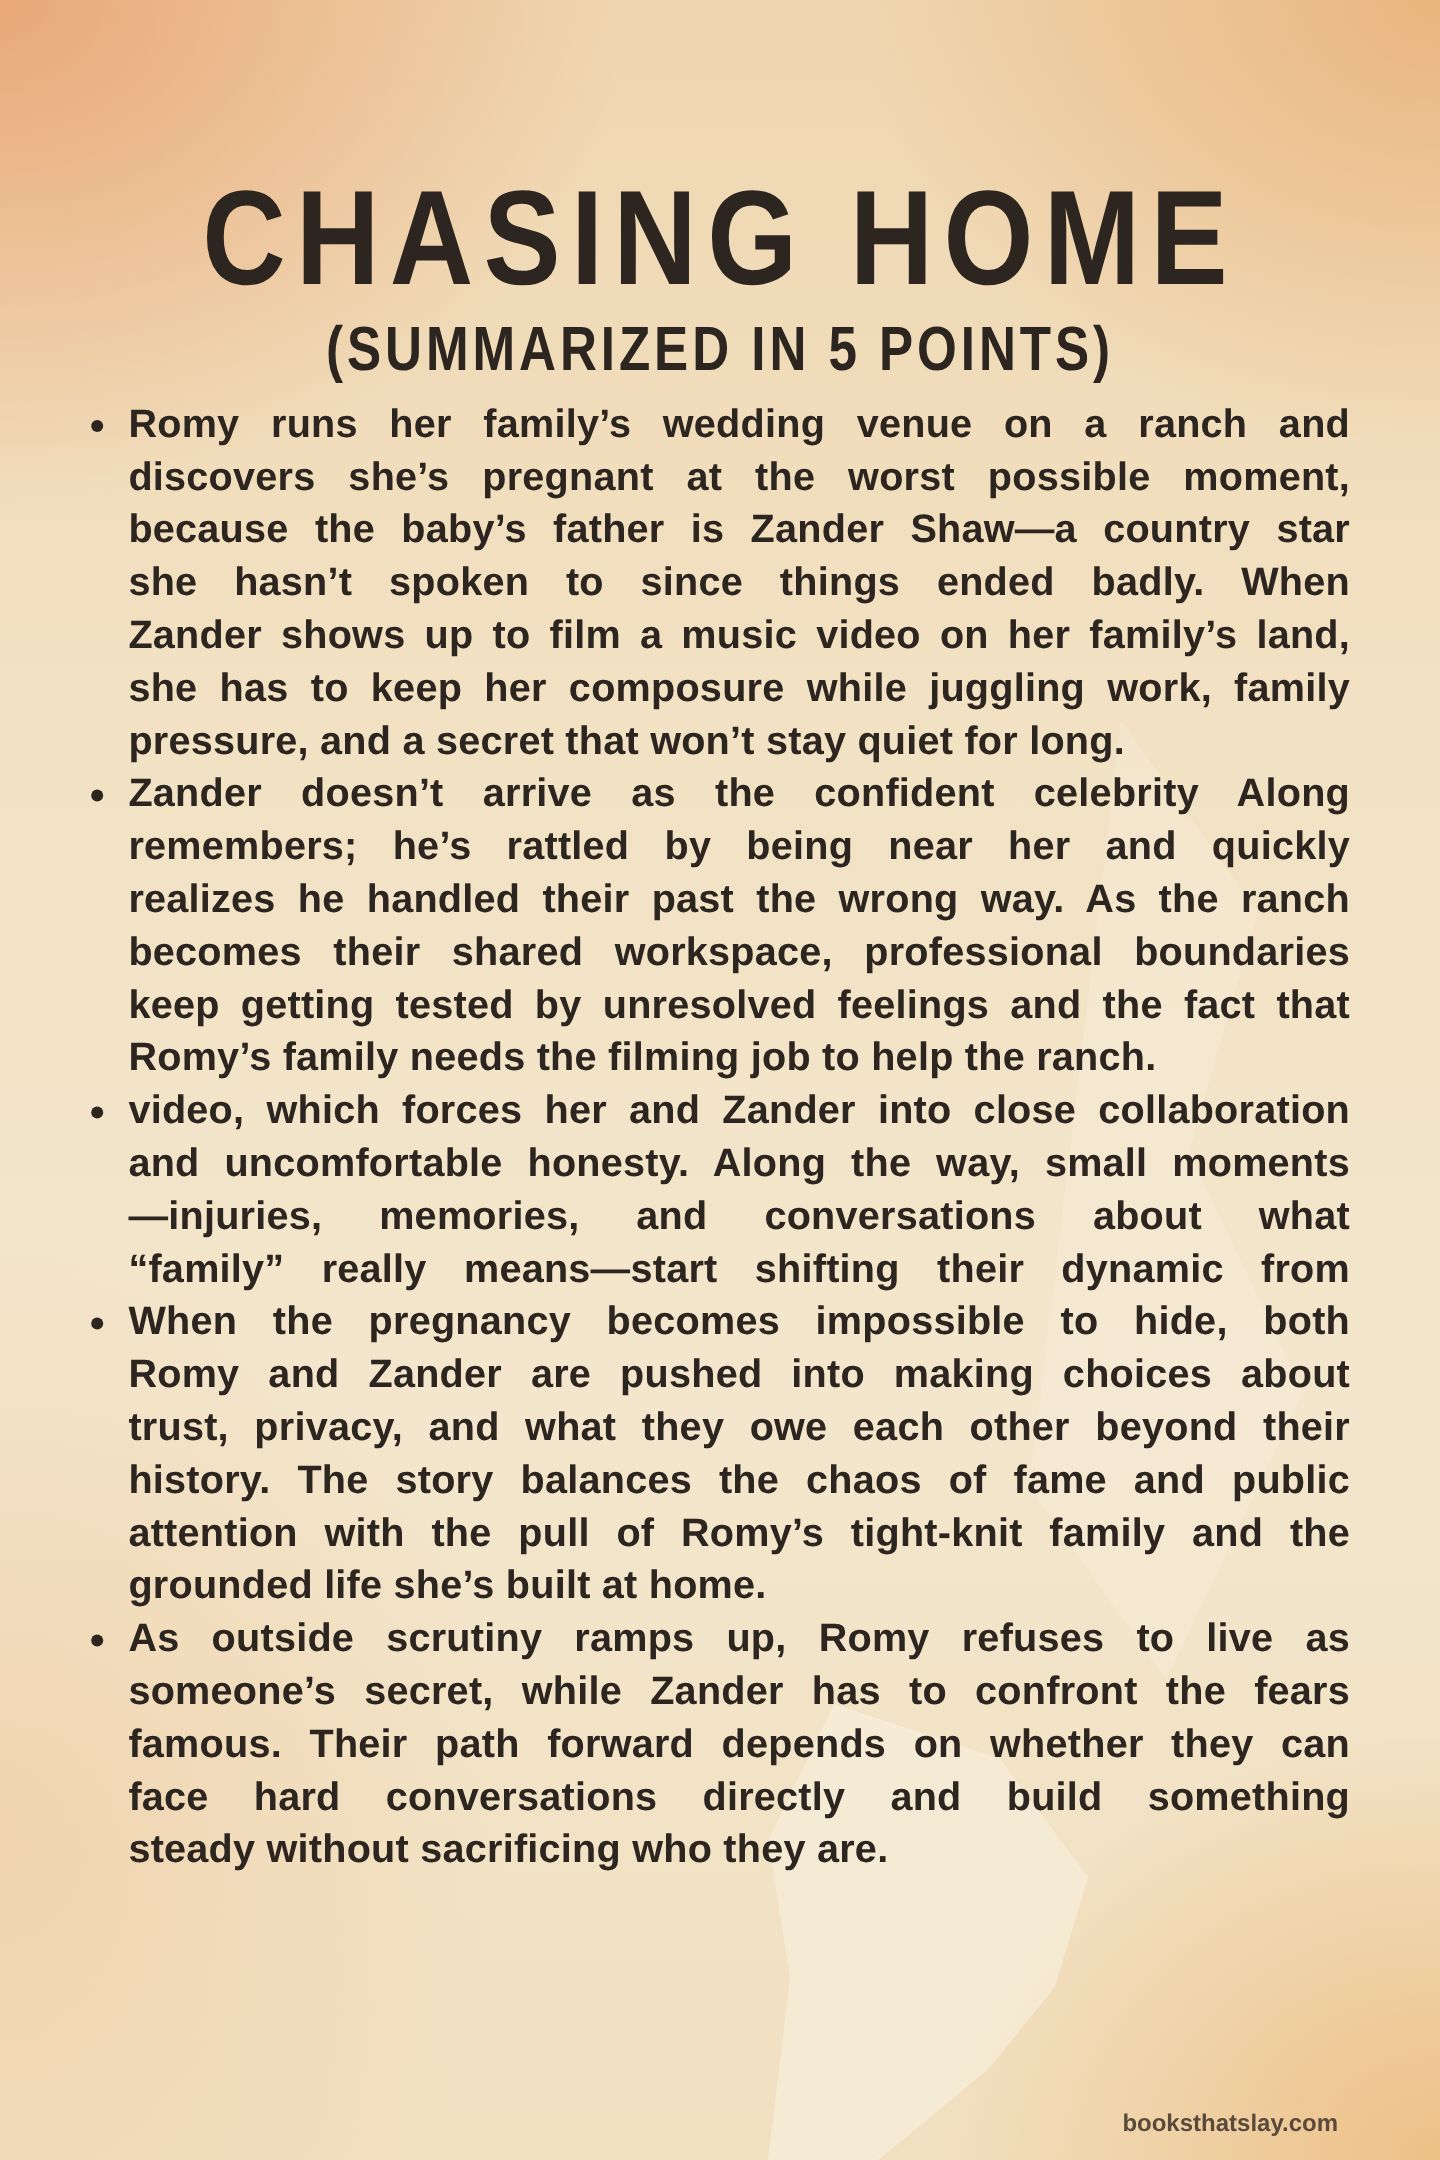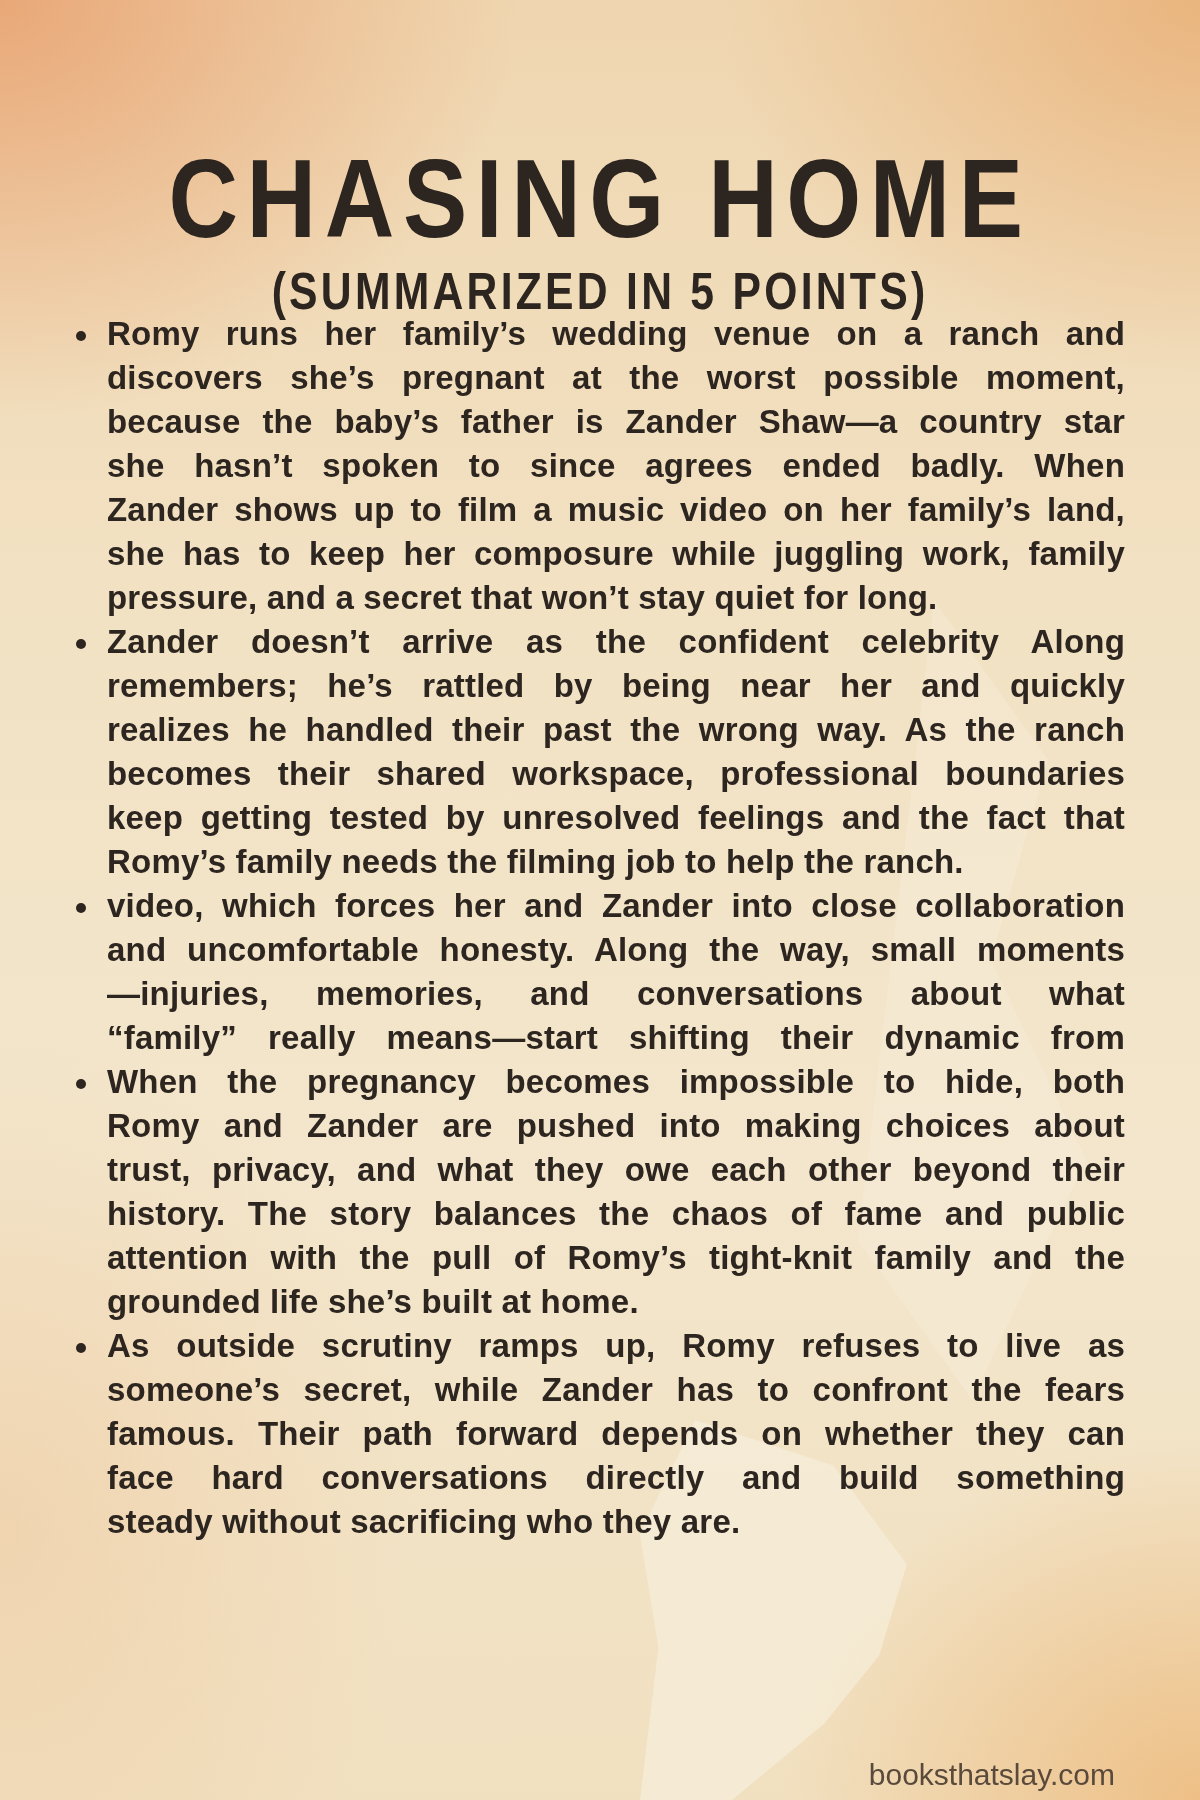--- a/index.html
+++ b/index.html
@@ -53,21 +53,21 @@
       font-weight: bold;
       letter-spacing: 4px;
       line-height: 1;
       transform: scaleX(0.82);
       transform-origin: 50% 50%;
       color: #2d251f;
     }
     .bullets {
       position: absolute;
       left: 107px;
-      top: 312px;
+      top: 331px;
       width: 1018px;
       margin: 0; padding: 0;
       list-style: none;
     }
     .bullet {
       position: relative;
       margin: 0; padding: 0;
     }
     .bullet-dot {
       position: absolute;
@@ -90,42 +90,42 @@
       letter-spacing: 0.2px;
     }
     .line.last {
       text-align: center;
       text-align-last: left;
     }
     .footer {
       position: absolute;
       right: 85px;
       top: 1760px;
-      font-size: 30px;
-      font-weight: normal;
+      font-size: 20px;
+      font-weight: bold;
       color: #5a4a3c;
       line-height: 1;
     }
   </style>
 </head>
 <body>
 
 <div class="paper-patch patch-2"></div>
 <div class="paper-patch patch-1"></div>
 
 <h1 class="title">CHASING HOME</h1>
 <h2 class="subtitle">(SUMMARIZED IN 5 POINTS)</h2>
 
 <ul class="bullets">
   <li class="bullet">
     <span class="bullet-dot"></span>
     <span class="line">Romy runs her family’s wedding venue on a ranch and</span>
     <span class="line">discovers she’s pregnant at the worst possible moment,</span>
     <span class="line">because the baby’s father is Zander Shaw—a country star</span>
-    <span class="line">she hasn’t spoken to since agrees ended badly. When</span>
+    <span class="line">she hasn’t spoken to since things ended badly. When</span>
     <span class="line">Zander shows up to film a music video on her family’s land,</span>
     <span class="line">she has to keep her composure while juggling work, family</span>
     <span class="line last">pressure, and a secret that won’t stay quiet for long.</span>
   </li>
   <li class="bullet">
     <span class="bullet-dot"></span>
     <span class="line">Zander doesn’t arrive as the confident celebrity Along</span>
     <span class="line">remembers; he’s rattled by being near her and quickly</span>
     <span class="line">realizes he handled their past the wrong way. As the ranch</span>
     <span class="line">becomes their shared workspace, professional boundaries</span>

